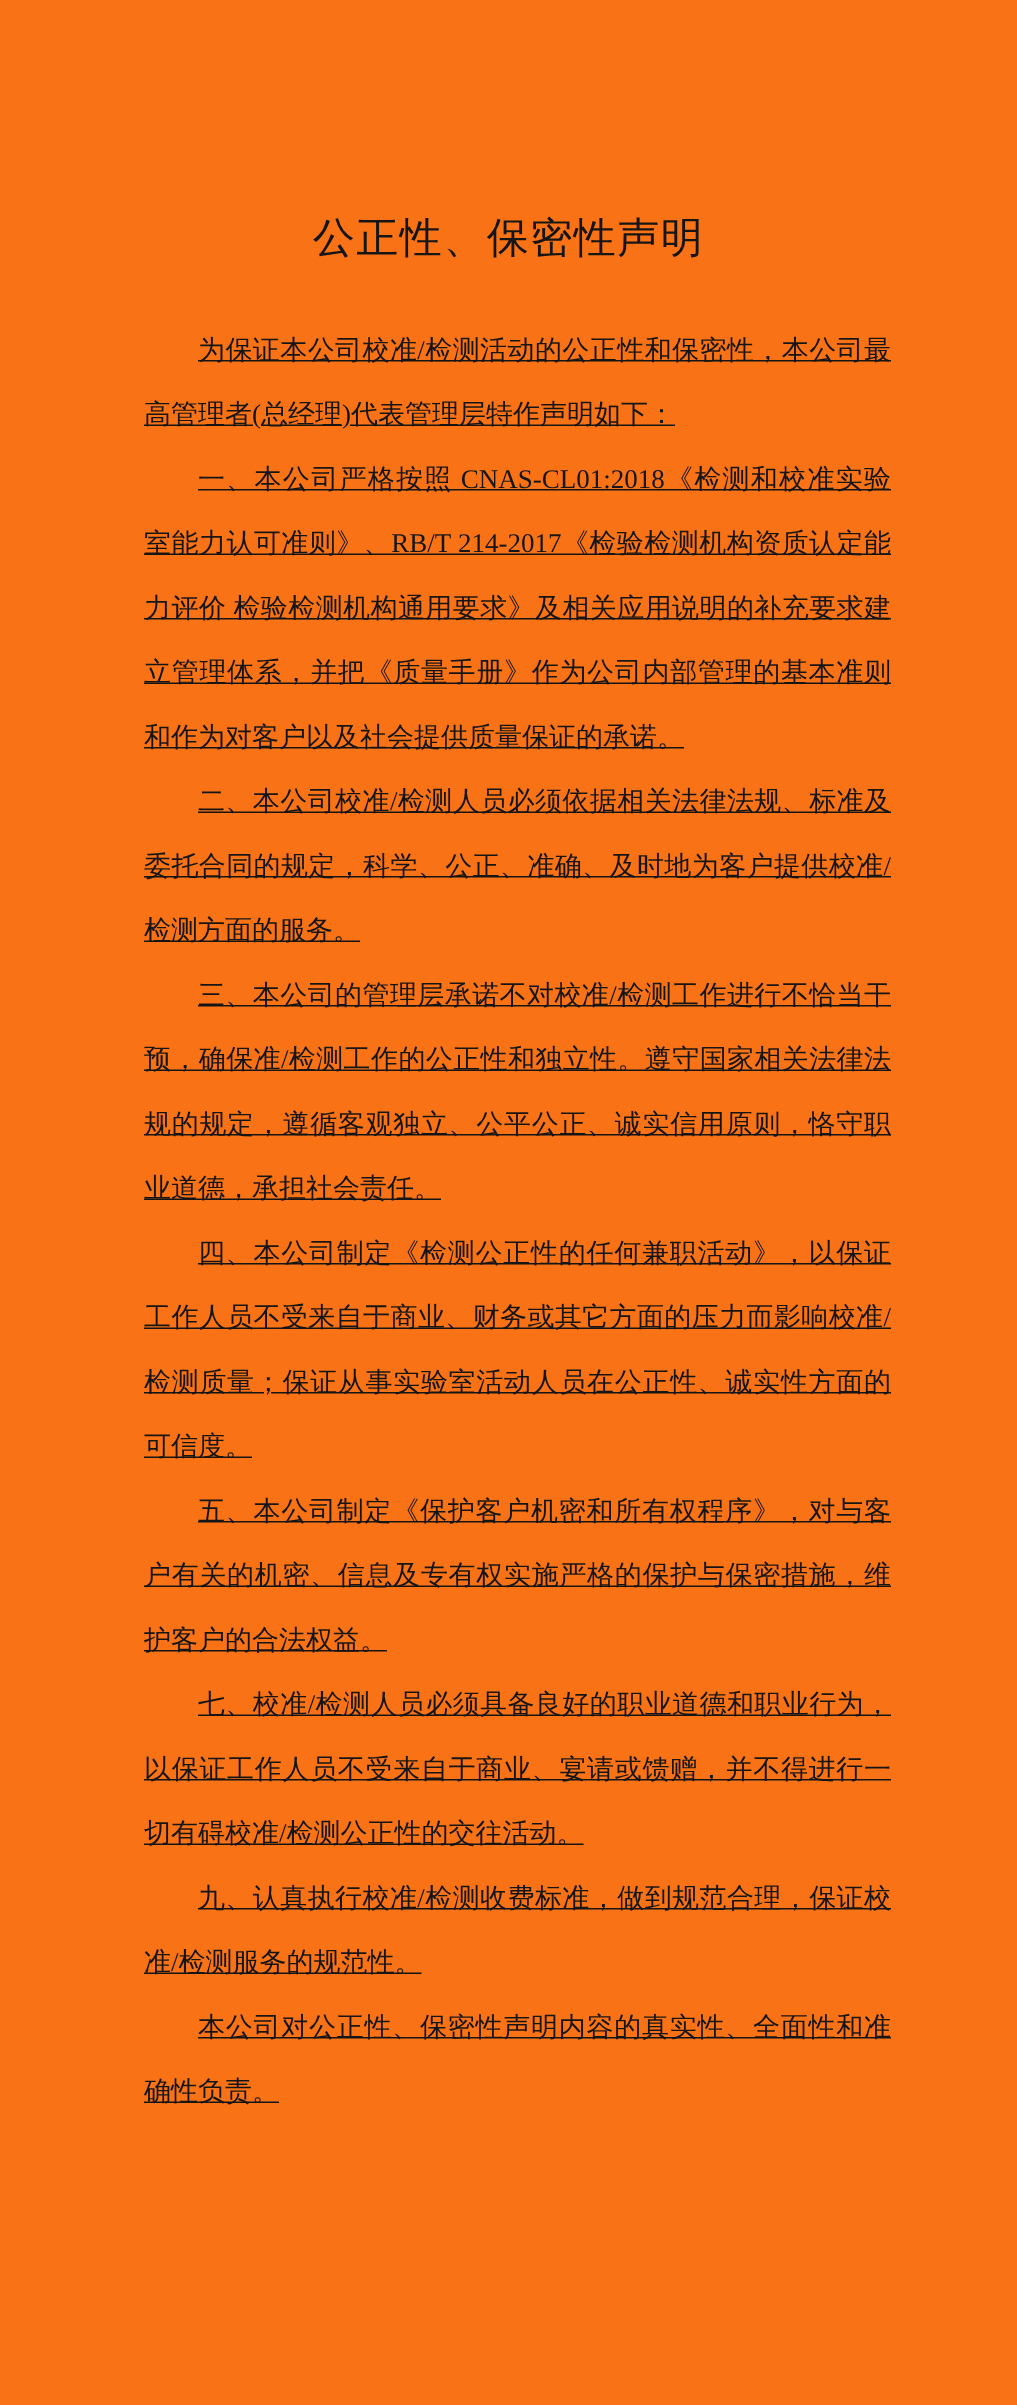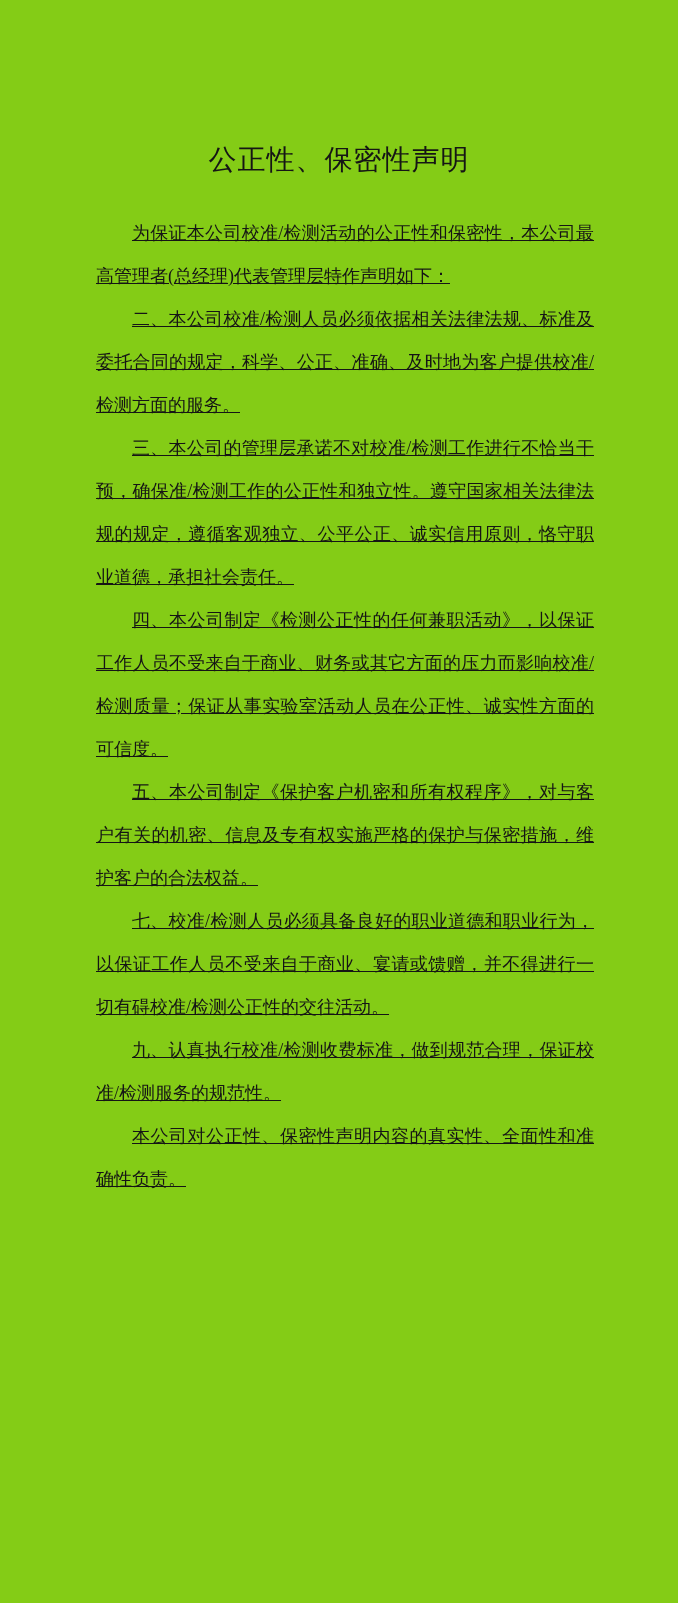--- a/index.html
+++ b/index.html
@@ -5,21 +5,21 @@
   html, body {
     margin: 0;
     padding: 0;
     background: #ffffff;
   }
   .page {
     position: relative;
     width: 678px;
     height: 1603px;
     margin: 0 auto;
-    background: #84cc16;
+    background: #f97316;
     color: #151515;
     font-family: "Liberation Serif", "DejaVu Serif", serif;
     overflow: hidden;
   }
   .doc-title {
     padding-top: 142px;
     text-align: center;
     font-size: 28px;
     font-weight: 400;
     letter-spacing: 1px;
@@ -40,20 +40,21 @@
 </style>
 </head>
 <body>
 
 <div class="page">
 
   <div class="doc-title">公正性、保密性声明</div>
 
   <div class="content">
     <p>为保证本公司校准/检测活动的公正性和保密性，本公司最高管理者(总经理)代表管理层特作声明如下：</p>
+    <p>一、本公司严格按照 CNAS-CL01:2018《检测和校准实验室能力认可准则》、RB/T 214-2017《检验检测机构资质认定能力评价 检验检测机构通用要求》及相关应用说明的补充要求建立管理体系，并把《质量手册》作为公司内部管理的基本准则和作为对客户以及社会提供质量保证的承诺。</p>
     <p>二、本公司校准/检测人员必须依据相关法律法规、标准及委托合同的规定，科学、公正、准确、及时地为客户提供校准/检测方面的服务。</p>
     <p>三、本公司的管理层承诺不对校准/检测工作进行不恰当干预，确保准/检测工作的公正性和独立性。遵守国家相关法律法规的规定，遵循客观独立、公平公正、诚实信用原则，恪守职业道德，承担社会责任。</p>
     <p>四、本公司制定《检测公正性的任何兼职活动》，以保证工作人员不受来自于商业、财务或其它方面的压力而影响校准/检测质量；保证从事实验室活动人员在公正性、诚实性方面的可信度。</p>
     <p>五、本公司制定《保护客户机密和所有权程序》，对与客户有关的机密、信息及专有权实施严格的保护与保密措施，维护客户的合法权益。</p>
     <p>七、校准/检测人员必须具备良好的职业道德和职业行为，以保证工作人员不受来自于商业、宴请或馈赠，并不得进行一切有碍校准/检测公正性的交往活动。</p>
     <p>九、认真执行校准/检测收费标准，做到规范合理，保证校准/检测服务的规范性。</p>
     <p>本公司对公正性、保密性声明内容的真实性、全面性和准确性负责。</p>
 
   </div>
 

